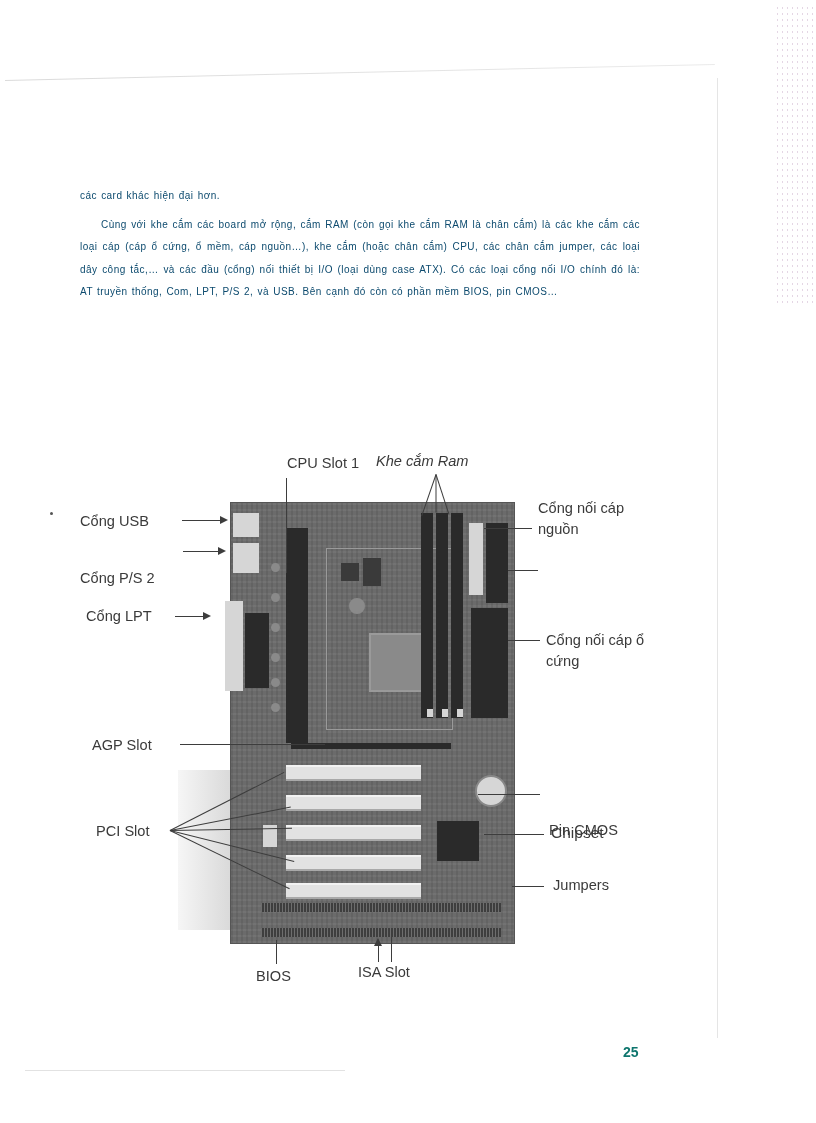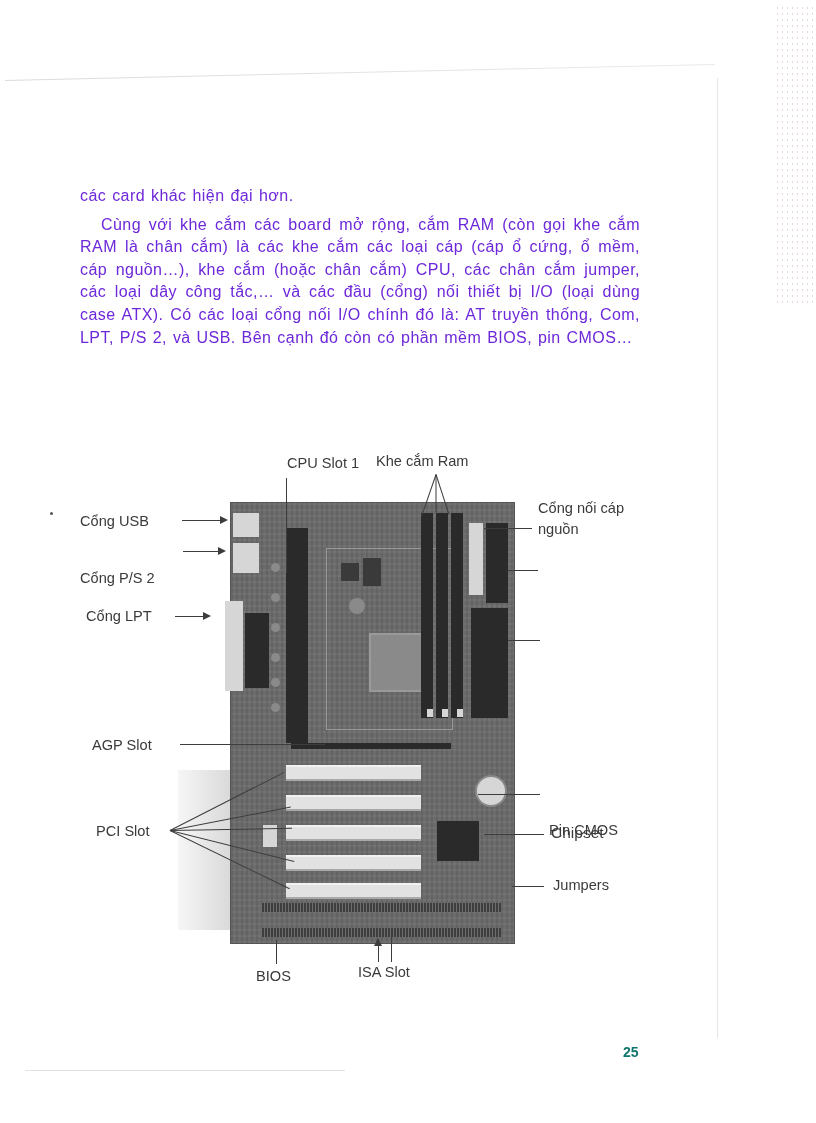--- a/index.html
+++ b/index.html
@@ -9,21 +9,21 @@
                    background:linear-gradient(to right, rgba(150,150,150,0.35), rgba(150,150,150,0.2));
                    transform:rotate(-1.3deg); transform-origin:left center; }
   .page-edge-right { position:absolute; left:717px; top:78px; width:1px; height:960px;
                      background:rgba(170,170,170,0.3); }
   .page-edge-bottom { position:absolute; left:25px; top:1070px; width:320px; height:1px;
                       background:rgba(160,160,160,0.3); }
   .speckle-right { position:absolute; left:775px; top:5px; width:41px; height:300px;
                    background-image:radial-gradient(rgba(180,140,180,0.35) 0.6px, transparent 0.8px);
                    background-size:5px 6px; }
   .body-text { position:absolute; left:80px; top:185px; width:560px;
-               font-size:16px; line-height:22.6px; text-align:justify; color:#6d28d9;
+               font-size:10px; line-height:22.6px; text-align:justify; color:#0c4a6e;
                letter-spacing:0.45px; word-spacing:1px; }
   .body-text p { margin:0; }
   .body-text p.indent { text-indent:21px; margin-top:6px; }
   .figure { position:absolute; left:0; top:0; width:816px; height:1123px; }
   .label { position:absolute; font-size:14.6px; color:#3a3a3a; white-space:nowrap; line-height:18px; }
   .label.two { white-space:normal; line-height:21px; }
   .board { position:absolute; left:230px; top:502px; width:283px; height:440px;
            background:#6b6b6b; border:1px solid #555;
            background-image:
              repeating-linear-gradient(90deg, rgba(0,0,0,0.08) 0 2px, transparent 2px 5px),
@@ -110,21 +110,21 @@
 
     <div class="part darker" style="left:206px;top:318px;width:42px;height:40px;"></div>
 
     <div class="isa" style="left:30px;top:400px;width:240px;"></div>
     <div class="isa" style="left:30px;top:425px;width:240px;"></div>
   </div>
 
   <div class="label" style="left:247px;top:454px;margin-left:40px;">CPU Slot 1</div>
   <div class="vline" style="left:286px;top:478px;height:95px;"></div>
 
-  <div class="label" style="left:376px;top:452px;">Khe cắm Ram</div>
+  <div class="label" style="left:376px;top:452px;font-style:italic;">Khe cắm Ram</div>
   <div class="line" style="left:436px;top:474px;width:44px;transform:rotate(109deg);"></div>
   <div class="line" style="left:436px;top:474px;width:38px;transform:rotate(90deg);"></div>
   <div class="line" style="left:436px;top:474px;width:42px;transform:rotate(72deg);"></div>
 
   <div class="label" style="left:80px;top:512px;">Cổng USB</div>
   <div class="line" style="left:182px;top:520px;width:40px;"></div>
   <div class="arrowhead-r" style="left:220px;top:516px;"></div>
 
   <div class="label" style="left:80px;top:543px;margin-top:26px;">Cổng P/S 2</div>
   <div class="line" style="left:183px;top:551px;width:37px;"></div>
@@ -132,20 +132,21 @@
 
   <div class="label" style="left:86px;top:607px;">Cổng LPT</div>
   <div class="line" style="left:175px;top:616px;width:30px;"></div>
   <div class="arrowhead-r" style="left:203px;top:612px;"></div>
 
   <div class="label two" style="left:538px;top:498px;width:90px;">Cổng nối cáp nguồn</div>
   <div class="line" style="left:484px;top:528px;width:48px;"></div>
 
   <div class="line" style="left:508px;top:570px;width:30px;"></div>
 
+  <div class="label two" style="left:546px;top:630px;width:100px;">Cổng nối cáp ổ cứng</div>
   <div class="line" style="left:508px;top:640px;width:32px;"></div>
 
   <div class="label" style="left:92px;top:736px;">AGP Slot</div>
   <div class="line" style="left:180px;top:744px;width:145px;"></div>
 
   <div class="label" style="left:96px;top:822px;">PCI Slot</div>
   <div class="line" style="left:170px;top:830px;width:128px;transform:rotate(-27deg);"></div>
   <div class="line" style="left:170px;top:830px;width:123px;transform:rotate(-11deg);"></div>
   <div class="line" style="left:170px;top:830px;width:122px;transform:rotate(-1deg);"></div>
   <div class="line" style="left:170px;top:830px;width:128px;transform:rotate(14deg);"></div>

